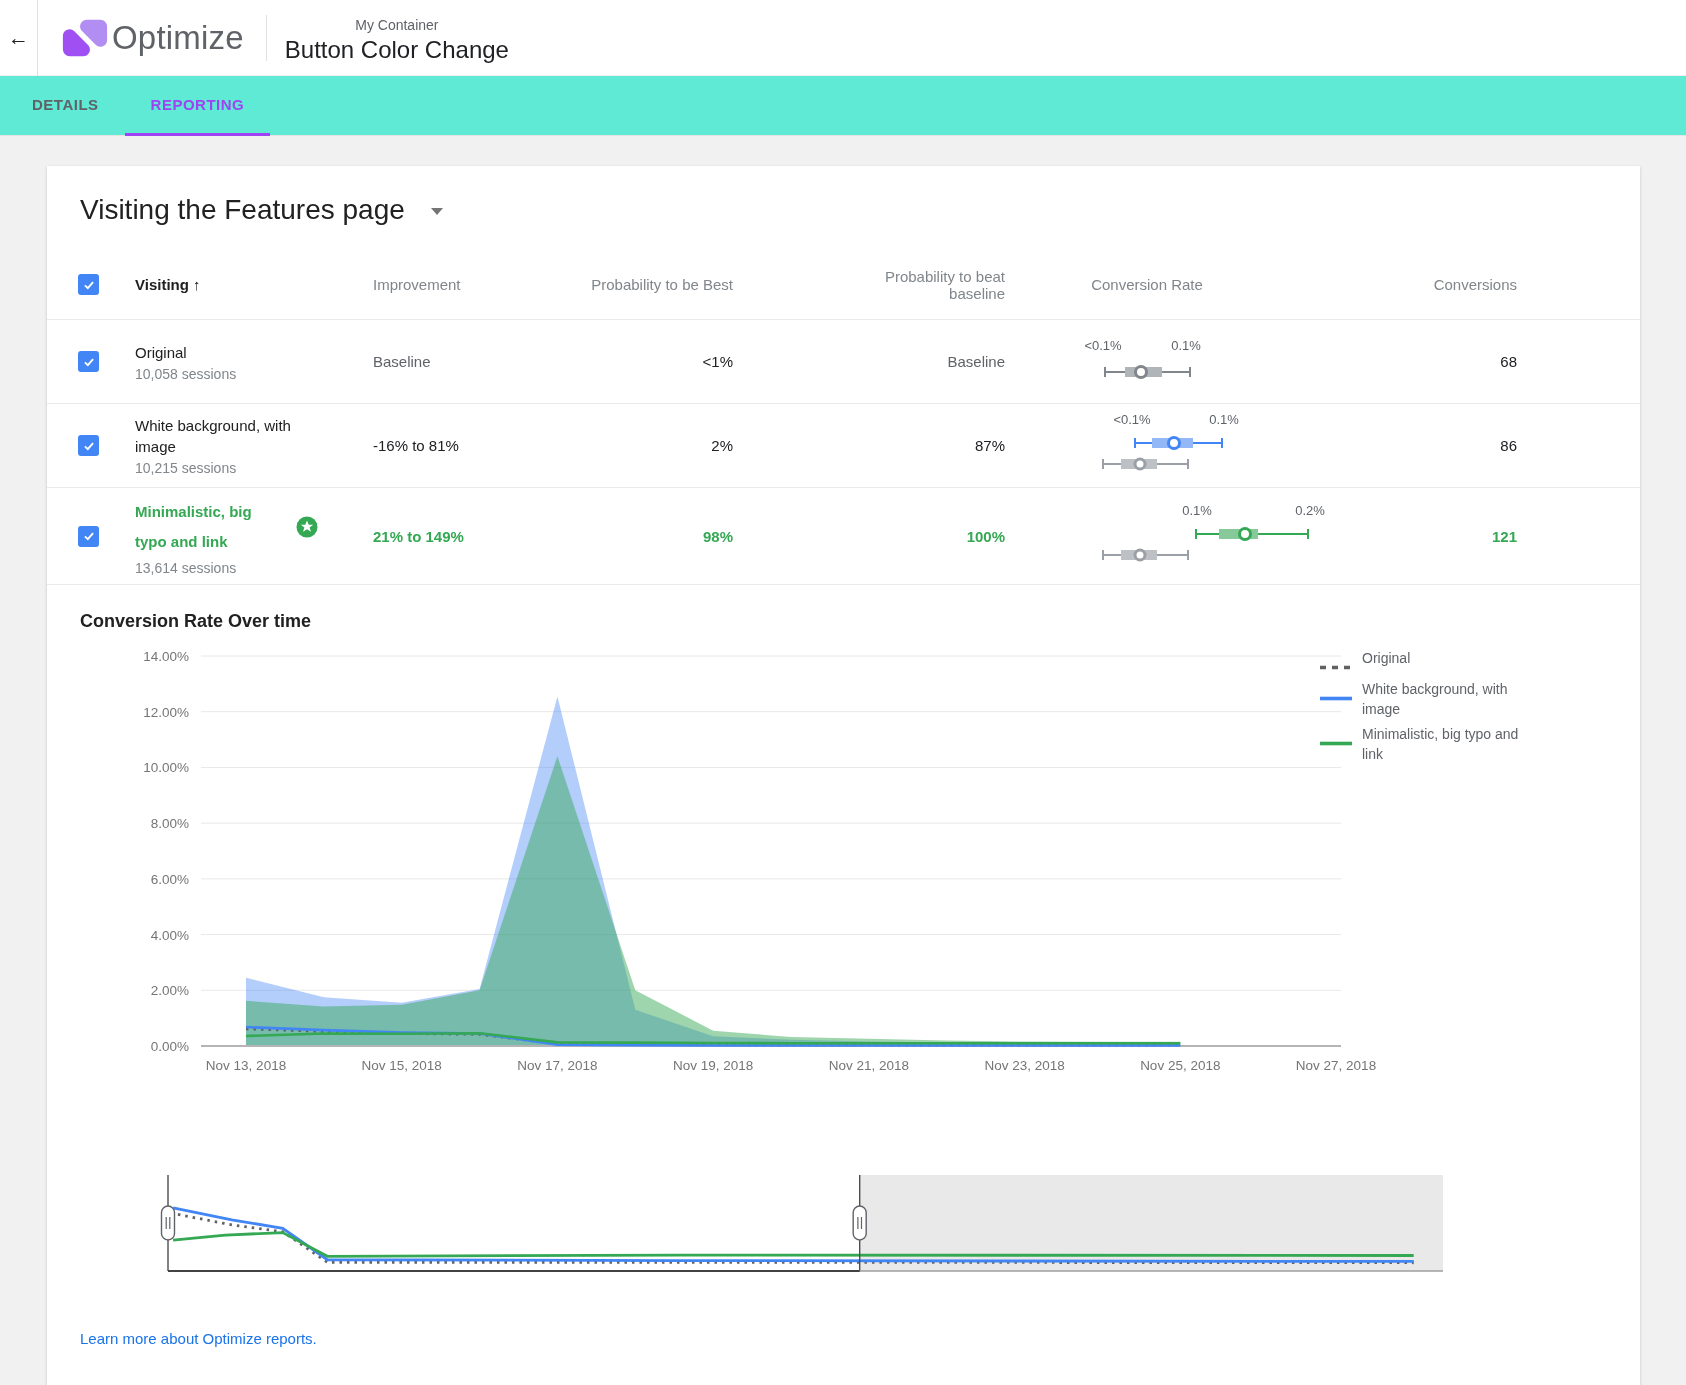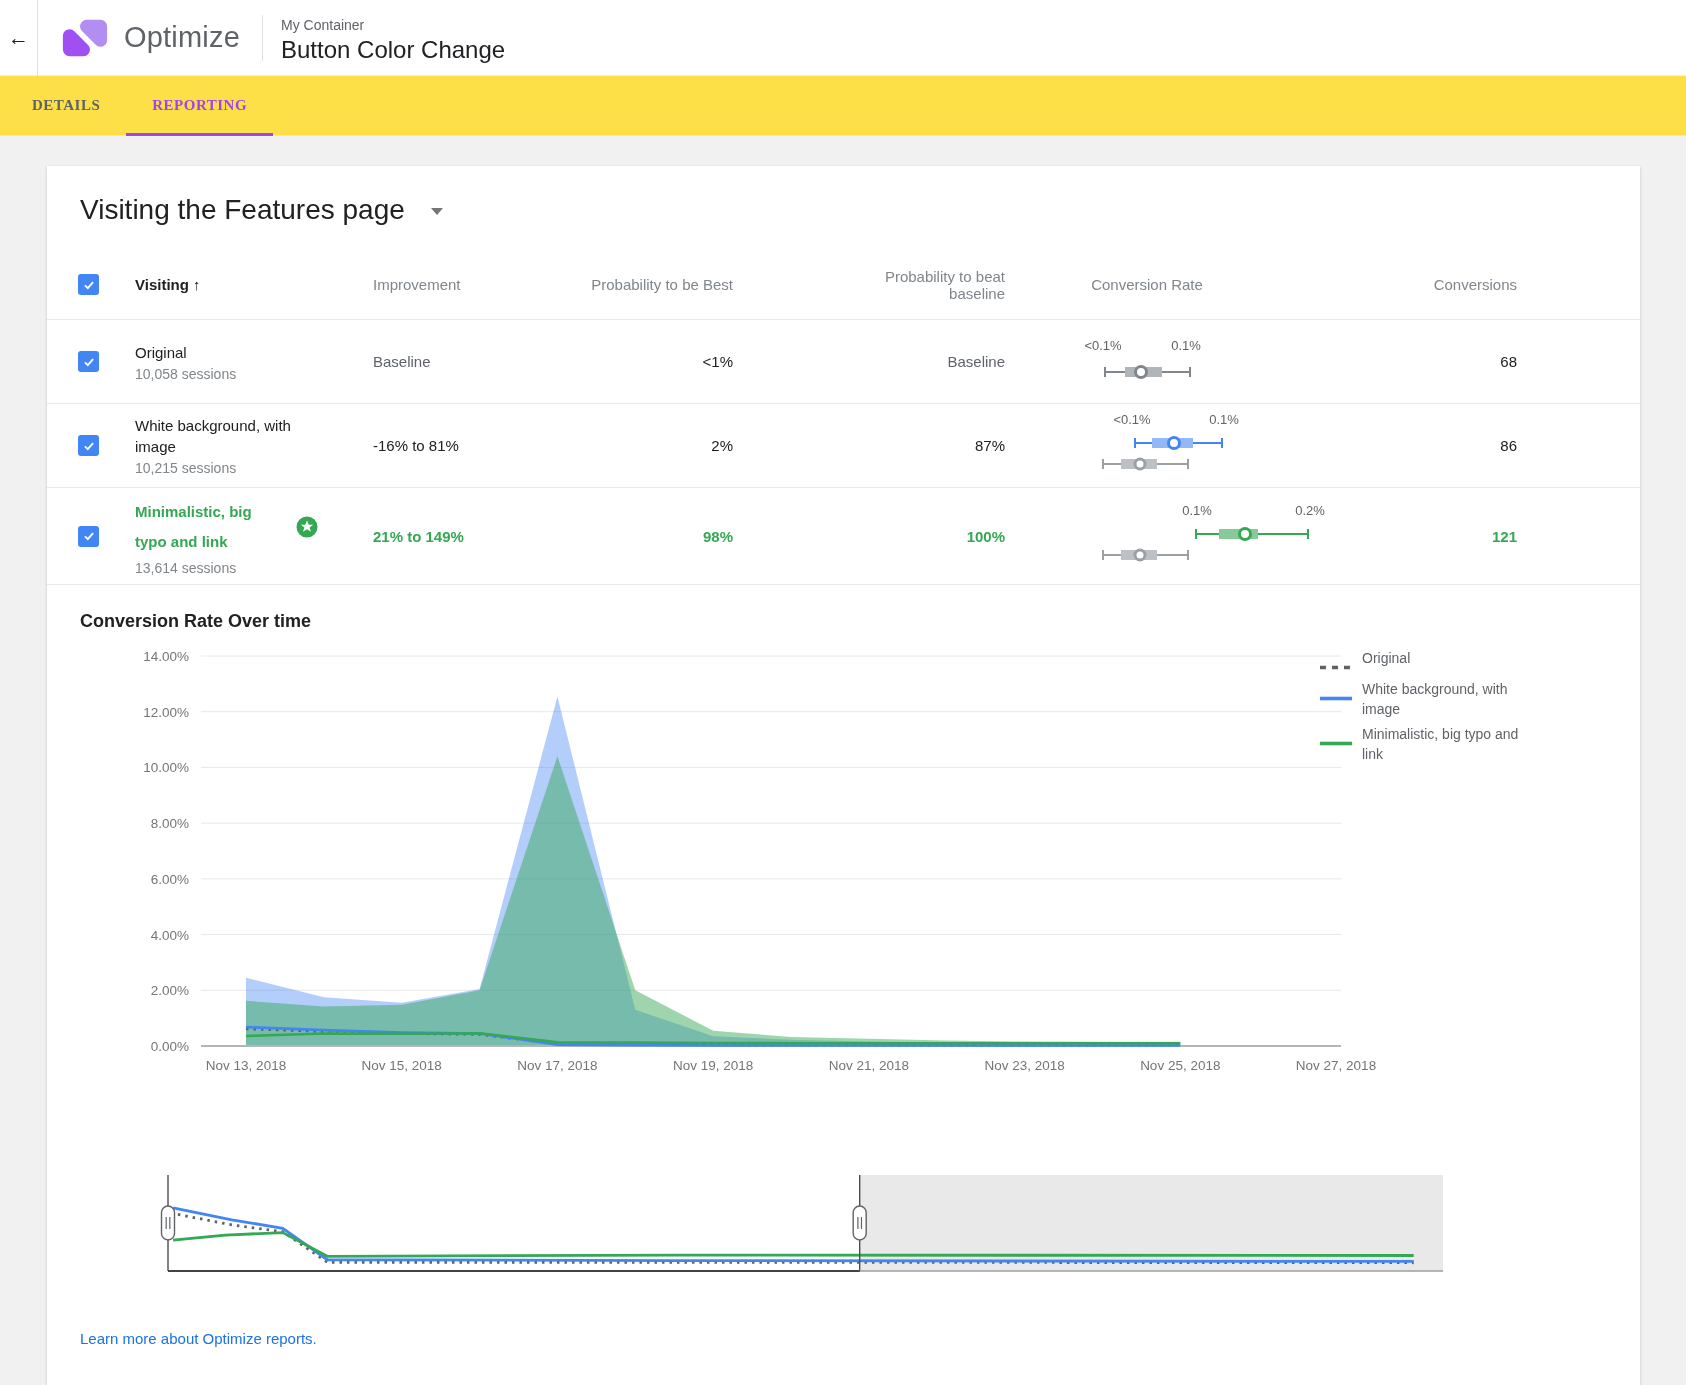--- a/index.html
+++ b/index.html
@@ -7,26 +7,26 @@
   body {
     width:1686px; height:1385px; background:#f1f1f1;
     font-family:"Liberation Sans","DejaVu Sans",sans-serif; color:#202124;
     overflow:hidden;
   }
   
   .topbar { height:76px; background:#fff; display:flex; align-items:center; border-bottom:1px solid #f0f0f0; }
   .back-cell { width:38px; height:76px; border-right:1px solid #e0e0e0; display:flex; align-items:center; justify-content:center; cursor:pointer; }
   .back-arrow { font-size:21px; color:#202124; }
   .brand { display:flex; align-items:center; margin-left:22px; }
-  .brand-name { font-size:29px; color:#5f6368; margin-left:14px; letter-spacing:.2px; }
+  .brand-name { font-size:33px; color:#5f6368; margin-left:2px; letter-spacing:.2px; }
   .title-divider { width:1px; height:46px; background:#e0e0e0; margin:0 18px 0 22px; }
-  .titles .sub { font-size:14px; color:#5f6368; margin-top:6px; }
+  .titles .sub { font-size:14px; color:#5f6368; margin-top:6px;text-align:center; }
   .titles .main { font-size:24px; color:#202124; margin-top:3px;text-align:center; }
   
-  .tabs { height:60px; background:#fde047; border-bottom:1px solid #e4e4e4; display:flex; padding-left:6px;font-family:Liberation Serif, serif; }
+  .tabs { height:60px; background:#5eead4; border-bottom:1px solid #e4e4e4; display:flex; padding-left:6px; }
   .tab { padding:0 26px; height:60px; line-height:58px; font-size:15px; font-weight:bold; letter-spacing:.5px;
          color:#5f6368; border-bottom:3px solid transparent; cursor:pointer; }
   .tab.active { color:#a142f4; border-bottom-color:#a142f4; }
   
   .card { position:relative; margin:30px 46px 0 47px; background:#fff; box-shadow:0 1px 3px rgba(0,0,0,.18);
           padding:28px 0 40px 0; min-height:1200px; }
   .objective { display:flex; align-items:center; margin:0 0 24px 33px; cursor:pointer; }
   .objective-label { font-size:28px; color:#212121; }
   .caret-down { width:0; height:0; border-left:6px solid transparent; border-right:6px solid transparent;
                 border-top:7px solid #757575; margin-left:26px; margin-top:3px; }

